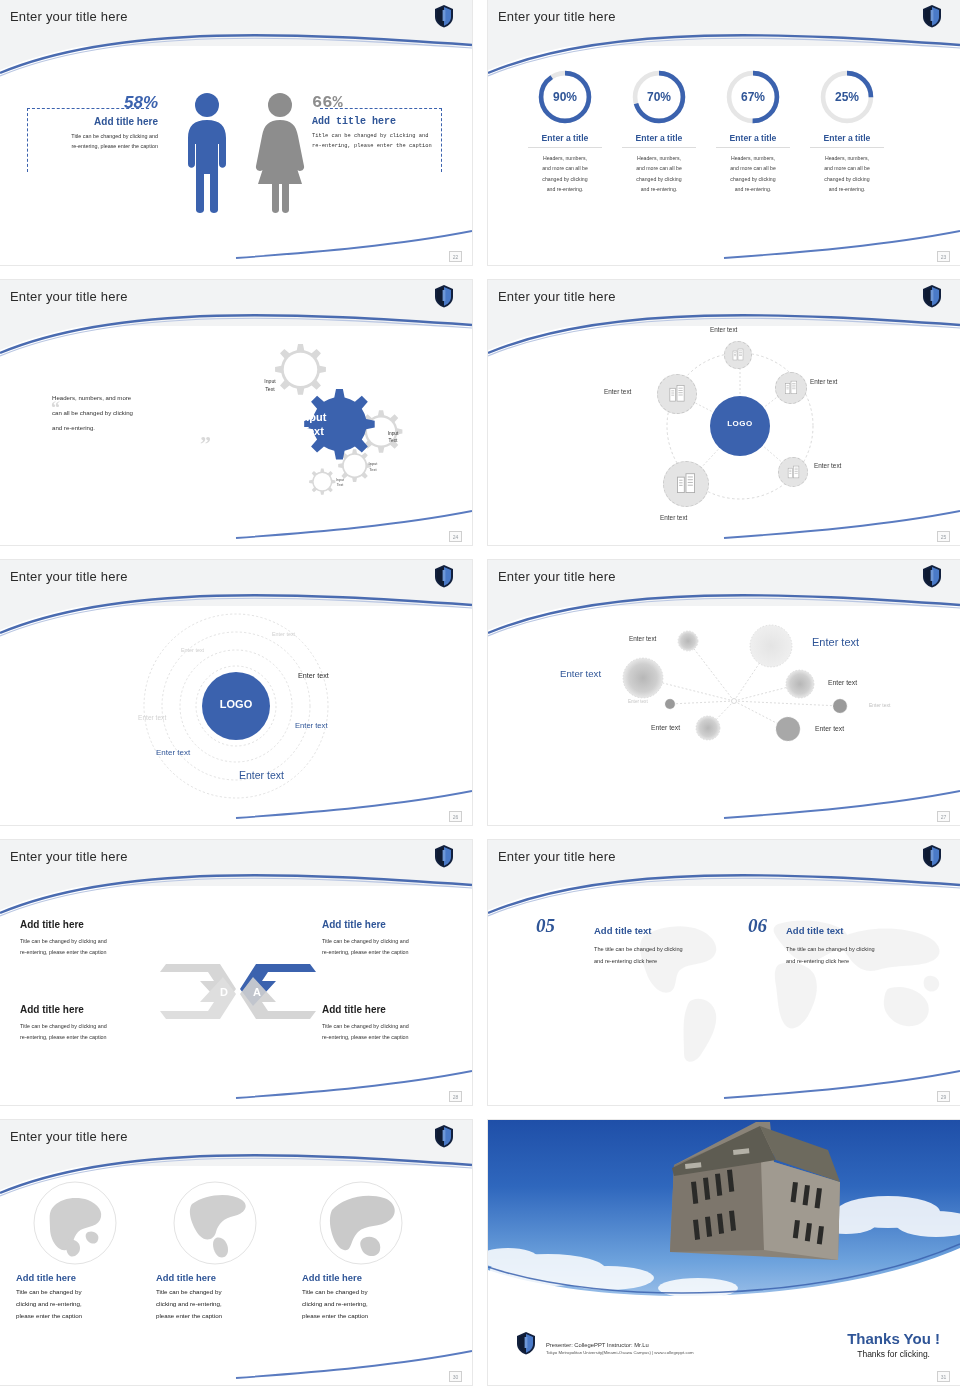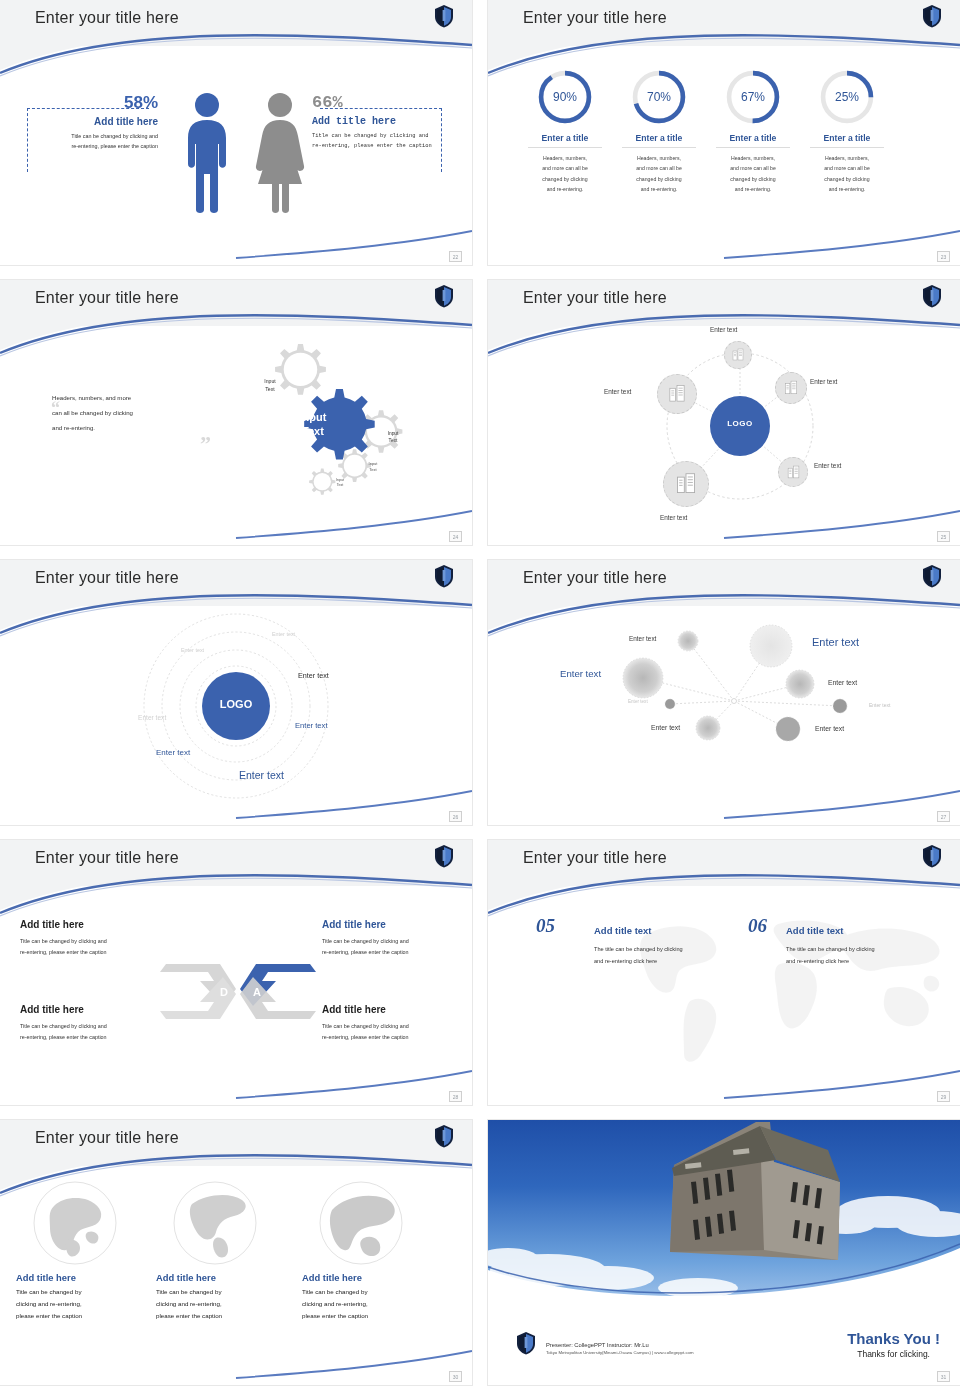--- a/index.html
+++ b/index.html
@@ -3,44 +3,44 @@
 <meta charset="utf-8">
 <style>
   html,body{margin:0;padding:0;background:#ffffff;}
   body{width:960px;height:1400px;font-family:"Liberation Sans",sans-serif;overflow:hidden;}
   .grid{display:grid;grid-template-columns:472px 472px;grid-template-rows:repeat(5,272px);
         column-gap:16px;row-gap:8px;padding:0 0 0 0;}
   .slide{position:relative;width:472px;height:265px;background:#ffffff;overflow:hidden;
          box-shadow:0 0 0 1px #e8e8e8;}
   
   .hdr{position:absolute;left:0;top:0;width:100%;height:46px;background:#f2f3f4;}
-  .title{position:absolute;left:35px;top:9px;font-size:16px;color:#2b2b2b;letter-spacing:.2px;}
+  .title{position:absolute;left:10px;top:9px;font-size:13px;color:#2b2b2b;letter-spacing:.2px;}
   .shield{position:absolute;right:18px;top:4px;width:20px;height:24px;}
   .pgnum{position:absolute;right:10px;bottom:3px;width:11px;height:9px;border:1px solid #cfcfcf;
          font-size:5px;color:#9aa0a6;display:flex;align-items:center;justify-content:center;
          background:#fafafa;}
   .body{position:absolute;left:0;top:46px;width:100%;bottom:0;}
   svg.deco{position:absolute;left:0;top:0;width:472px;height:265px;pointer-events:none;}
-  .blue{color:#3b62ae;}
+  .blue{color:#3b62ae;font-style:italic;}
   .grey{color:#8d8d8d;}
 
   
   .s1-wrap{position:absolute;left:0;top:20px;width:472px;height:180px;}
   .s1-dash{position:absolute;border:1px dashed #3b62ae;}
   .pct{font-size:17px;font-weight:bold;line-height:1;}
   .addt{font-size:10px;font-weight:bold;color:#2f5597;}
   .cap{font-size:5.4px;color:#333;line-height:1.9;}
   .figm{position:absolute;left:180px;top:26px;}
   .figf{position:absolute;left:252px;top:26px;}
 
   
   .ring-col{position:absolute;top:22px;width:94px;text-align:center;}
   .ring{width:58px;height:58px;margin:0 auto;position:relative;}
   .ring .pctxt{position:absolute;inset:0;display:flex;align-items:center;justify-content:center;
-               font-size:12px;font-weight:normal;color:#2f5597;}
+               font-size:12px;font-weight:bold;color:#2f5597;}
   .r-title{margin-top:7px;font-size:8.6px;font-weight:bold;color:#2f5597;}
   .r-rule{width:74px;height:1px;background:#dcdcdc;margin:4px auto 5px;}
   .r-cap{font-size:5.2px;color:#444;line-height:2.0;text-align:center;}
 
   
   .quote{position:absolute;left:52px;top:64px;font-size:6.1px;color:#333;line-height:2.5;width:135px;}
   .qm{position:absolute;font-family:"Liberation Serif",serif;color:#d9d9d9;font-weight:bold;}
 
   
   .lbl{position:absolute;font-size:6.4px;color:#3a3a3a;white-space:nowrap;}

